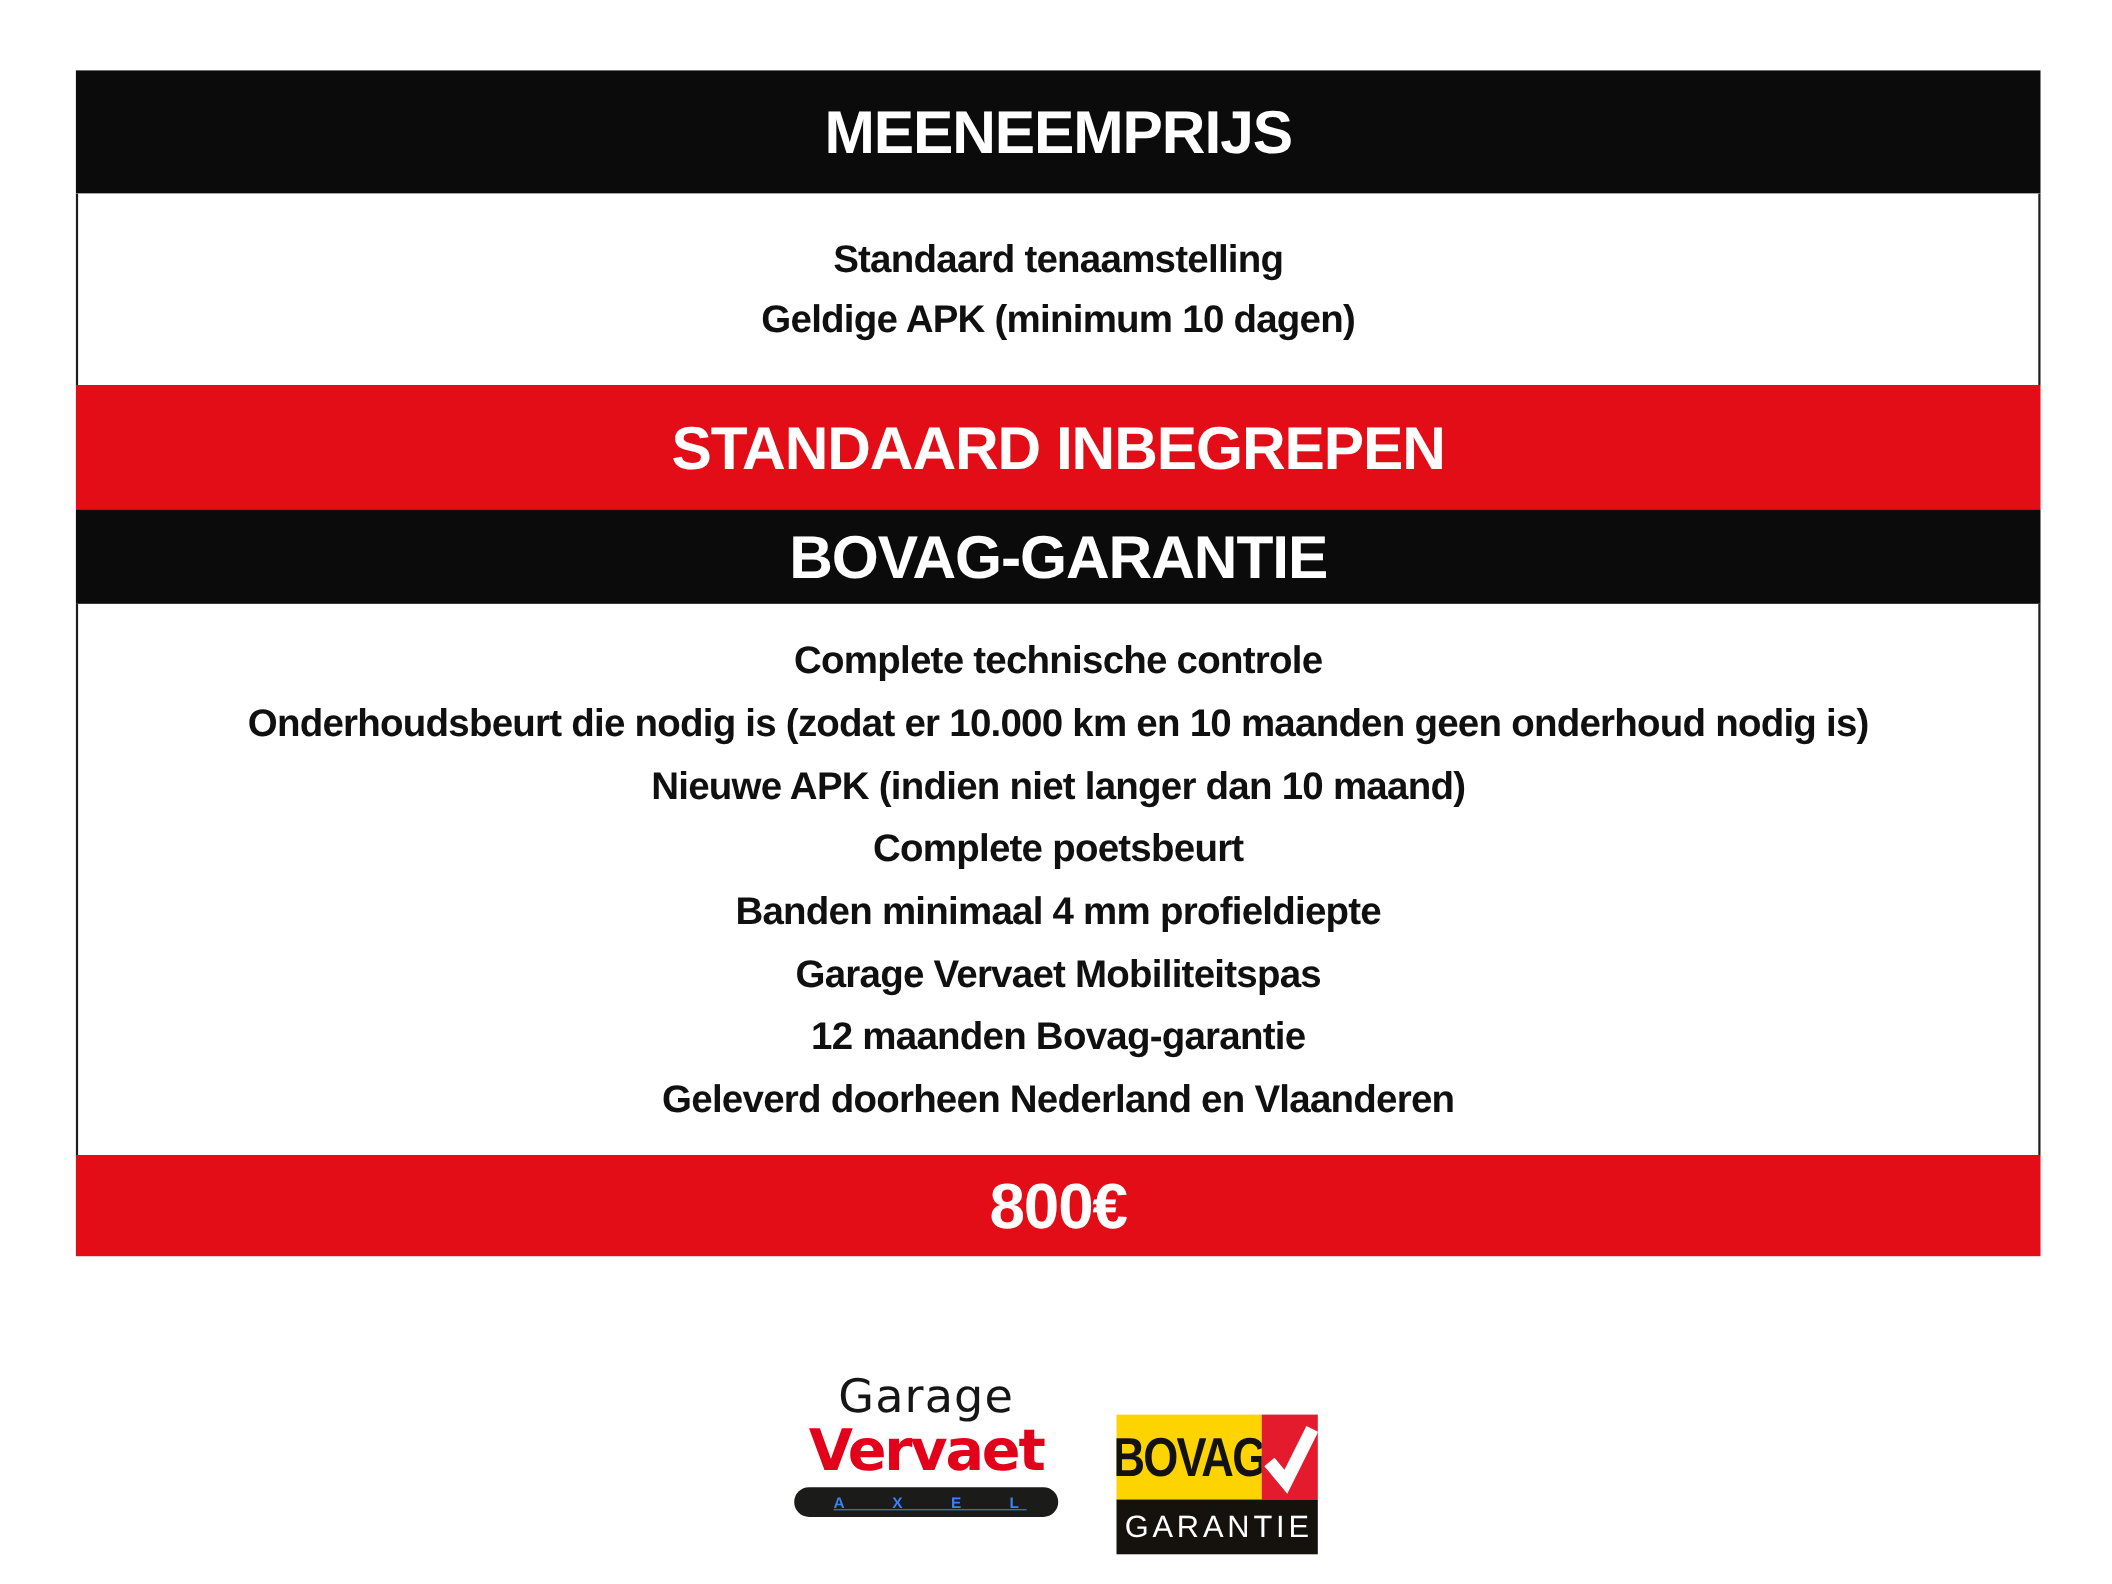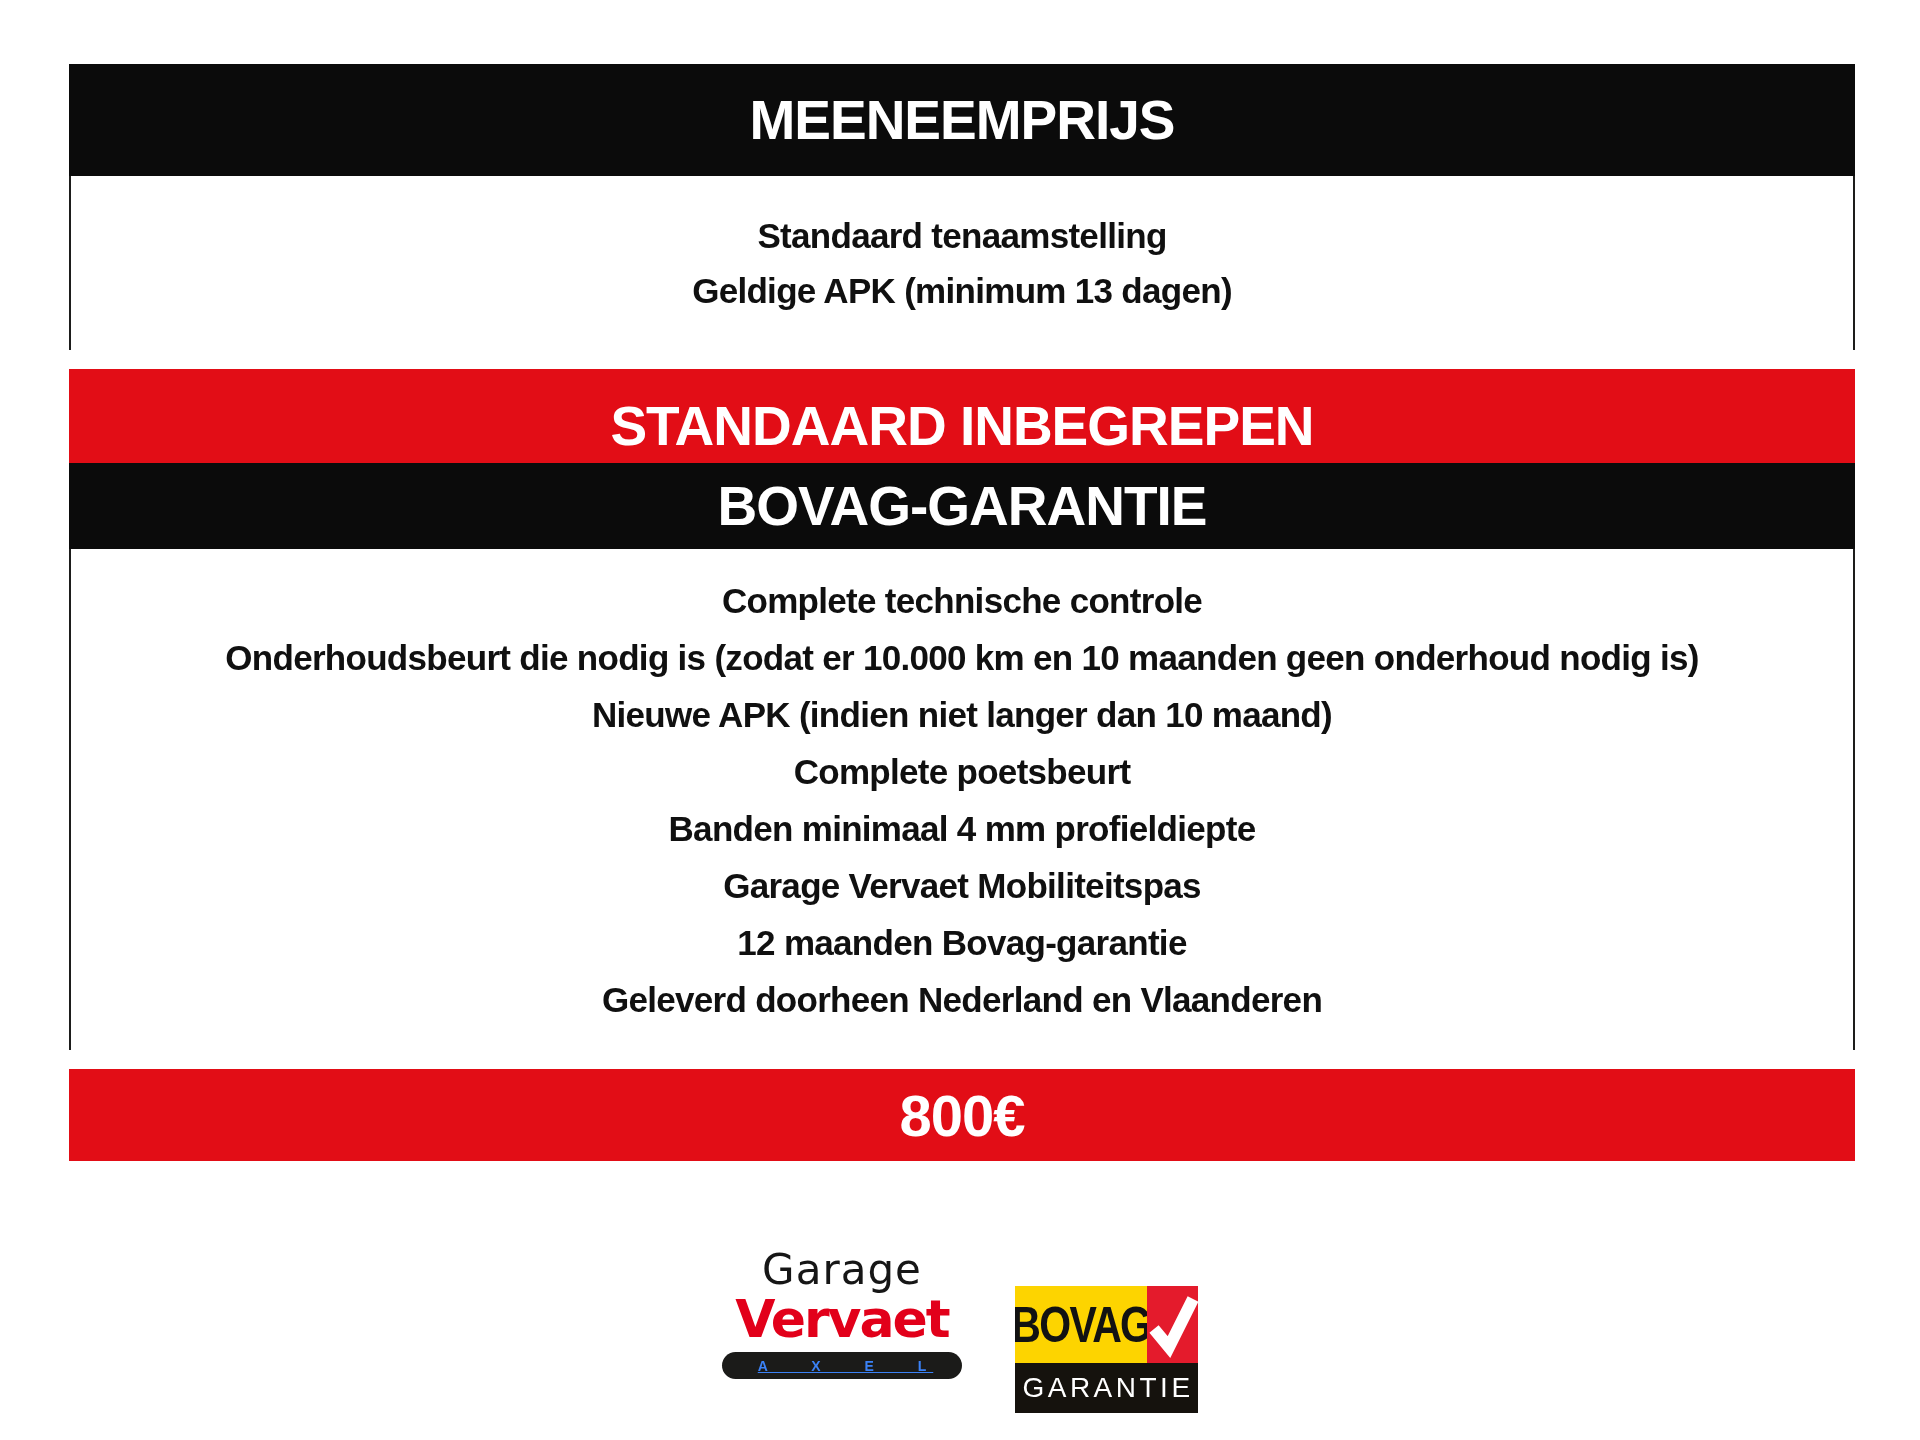--- a/index.html
+++ b/index.html
@@ -29,21 +29,21 @@
     display: flex;
     align-items: center;
     justify-content: center;
     color: #ffffff;
     font-weight: bold;
     font-size: 55px;
     letter-spacing: -1px;
     white-space: nowrap;
   }
   .bar.black { background: var(--bar-black); }
-  .bar.red   { background: var(--bar-red); margin-top: 19px; }
+  .bar.red   { background: var(--bar-red); }
 
   #box-meeneemprijs .bar.black { height: 112px; }
   #box-meeneemprijs .bar.red   { height: 113px; }
   #box-bovag .bar.black { height: 86px; }
   #box-bovag .bar.red   { height: 92px; font-size: 58px; }
 
   .box-body {
     box-sizing: border-box;
     border-left: 2px solid #1d1d1b;
     border-right: 2px solid #1d1d1b;
@@ -151,21 +151,21 @@
 </style>
 </head>
 <body>
 
 <div class="poster">
 
   <section class="box" id="box-meeneemprijs">
     <div class="bar black">MEENEEMPRIJS</div>
     <div class="box-body">
       <div class="body-line">Standaard tenaamstelling</div>
-      <div class="body-line">Geldige APK (minimum 13 dagen)</div>
+      <div class="body-line">Geldige APK (minimum 10 dagen)</div>
     </div>
     <div class="bar red">STANDAARD INBEGREPEN</div>
   </section>
 
   <section class="box" id="box-bovag">
     <div class="bar black">BOVAG-GARANTIE</div>
     <div class="box-body">
       <div class="body-line">Complete technische controle</div>
       <div class="body-line">Onderhoudsbeurt die nodig is (zodat er 10.000 km en 10 maanden geen onderhoud nodig is)</div>
       <div class="body-line">Nieuwe APK (indien niet langer dan 10 maand)</div>

